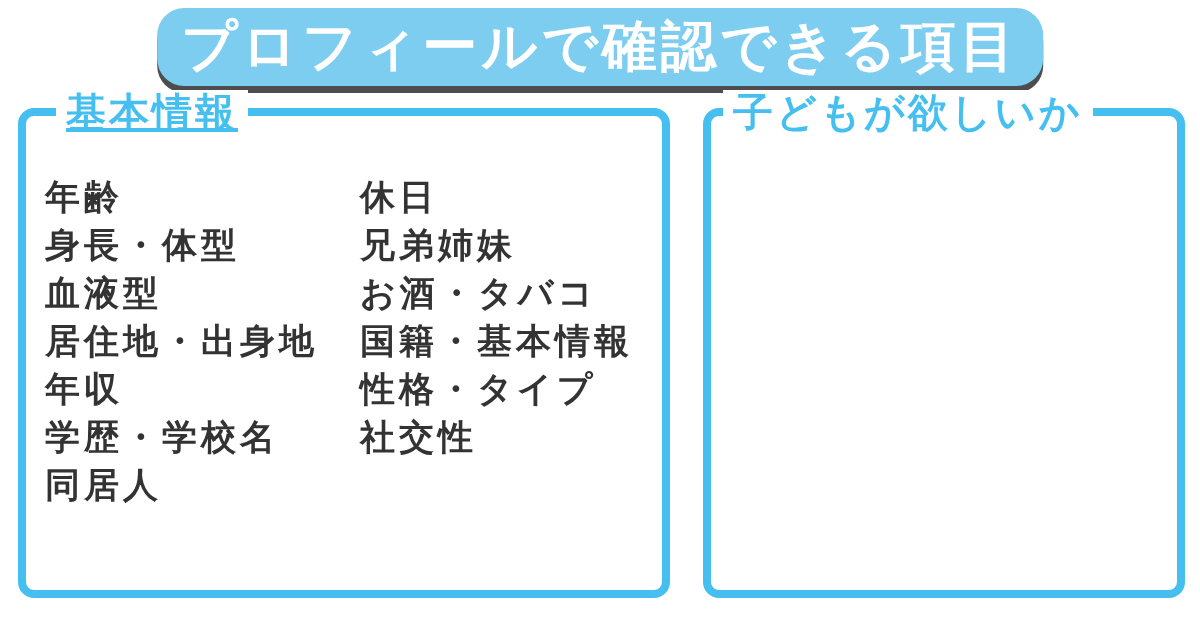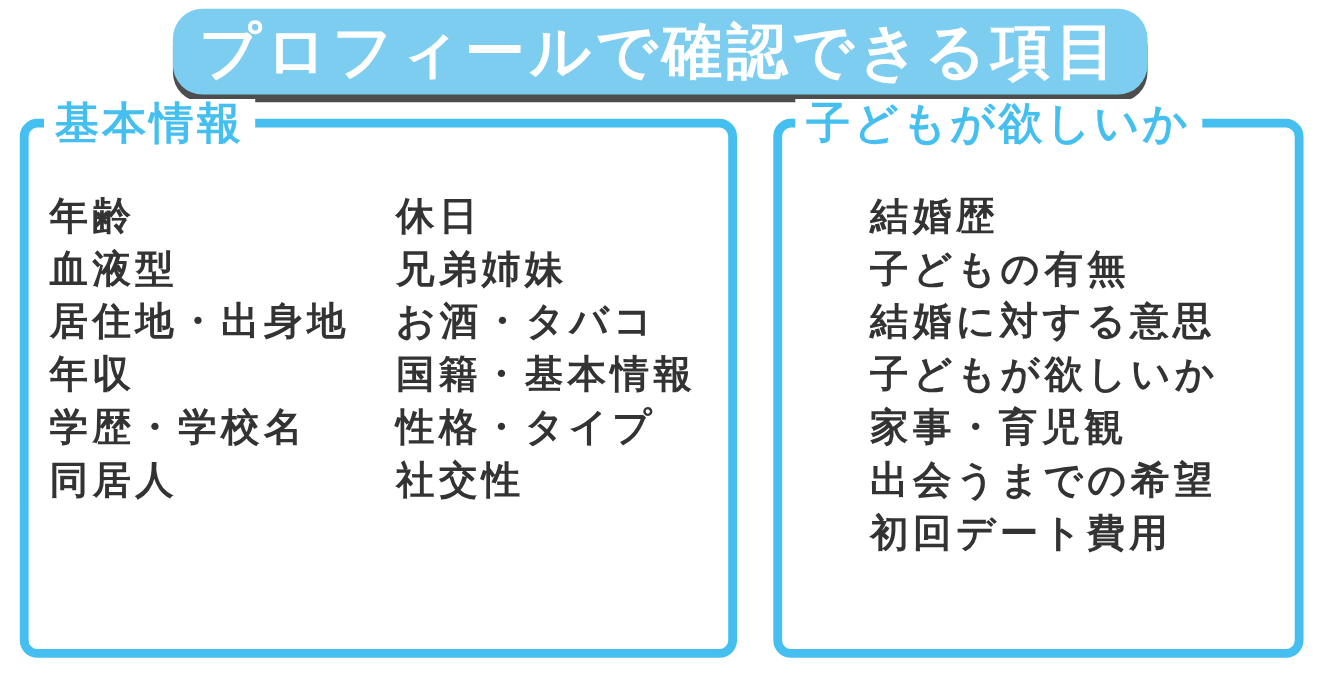--- a/index.html
+++ b/index.html
@@ -57,21 +57,21 @@
     margin: 0;
     background: #ffffff;
     padding: 0 10px;
     color: var(--accent, #45BFEF);
     font-size: 40px;
     font-weight: bold;
     letter-spacing: 3px;
     line-height: 1.1;
     white-space: nowrap;
   }
-  .box-left  .box-heading { left: 14px; }
+  .box-left  .box-heading { left: 30px; text-decoration: underline; }
   .box-right .box-heading { left: 12px; }
 
   .cols {
     display: flex;
     padding: 57px 0 0 19px;
   }
   .col {
     list-style: none;
     margin: 0; padding: 0;
     font-size: 35px;
@@ -91,45 +91,35 @@
 
   <div class="banner">
     <span class="banner-text">プロフィールで確認できる項目</span>
   </div>
 
   <section class="box box-left">
     <h2 class="box-heading">基本情報</h2>
     <div class="cols">
       <ul class="col col-1">
         <li>年齢</li>
+        <li>身長・体型</li>
         <li>血液型</li>
         <li>居住地・出身地</li>
         <li>年収</li>
         <li>学歴・学校名</li>
         <li>同居人</li>
       </ul>
       <ul class="col col-2">
         <li>休日</li>
         <li>兄弟姉妹</li>
         <li>お酒・タバコ</li>
         <li>国籍・基本情報</li>
         <li>性格・タイプ</li>
         <li>社交性</li>
       </ul>
     </div>
   </section>
 
   <section class="box box-right">
     <h2 class="box-heading">子どもが欲しいか</h2>
-    <div class="cols">
-      <ul class="col">
-        <li>結婚歴</li>
-        <li>子どもの有無</li>
-        <li>結婚に対する意思</li>
-        <li>子どもが欲しいか</li>
-        <li>家事・育児観</li>
-        <li>出会うまでの希望</li>
-        <li>初回デート費用</li>
-      </ul>
-    </div>
   </section>
 
 </div>
 
 </body></html>

